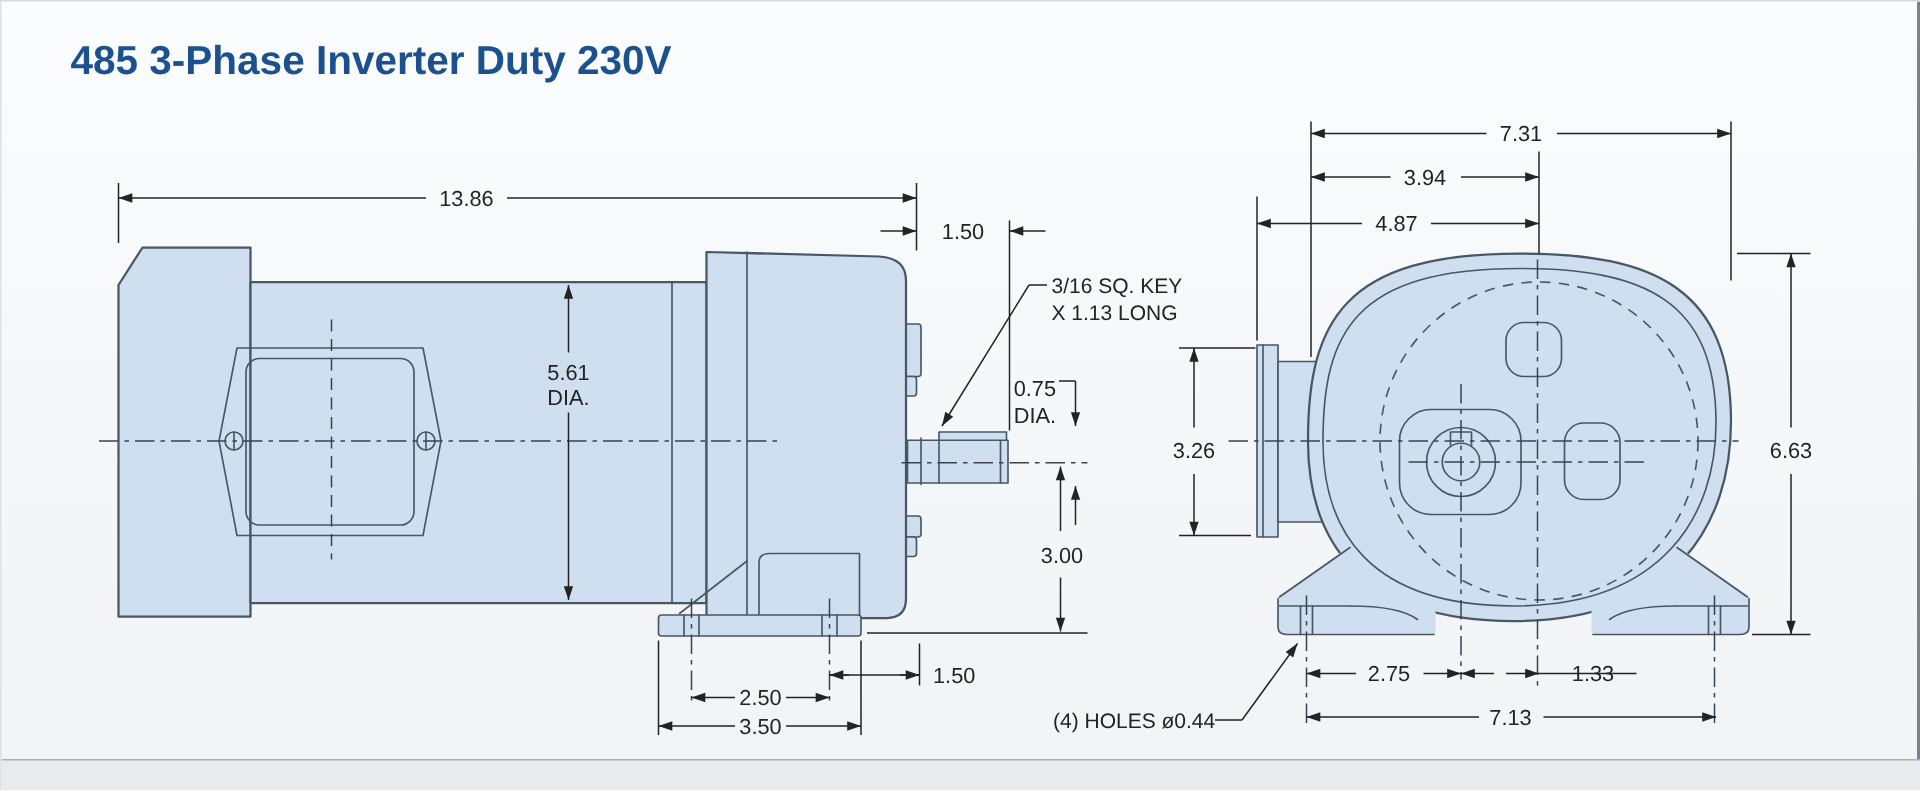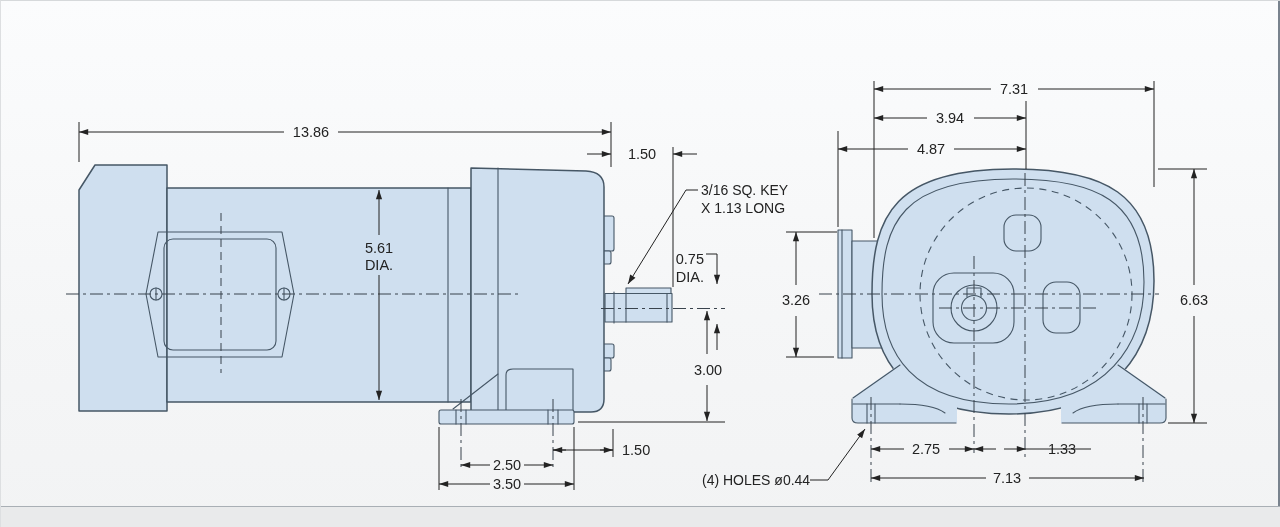--- a/index.html
+++ b/index.html
@@ -25,20 +25,21 @@
   .edge-thin{fill:none;stroke:#465766;stroke-width:1.1;stroke-linejoin:round;stroke-linecap:round;}
   .dashcircle{fill:none;stroke:#465766;stroke-width:1.1;stroke-dasharray:7 5.5;}
   .cl{fill:none;stroke:#39434d;stroke-width:1;stroke-dasharray:13 4 3 4;}
   .cl2{fill:none;stroke:#39434d;stroke-width:1;stroke-dasharray:8 5;}
   .dim{fill:none;stroke:#232323;stroke-width:1;}
 </style>
 </head>
 <body>
 
 <div class="page">
+  <h1 class="title">485 3-Phase Inverter Duty 230V</h1>
 
   <svg class="drawing" width="1280" height="527" viewBox="0 0 1280 527">
     <defs>
       <marker id="ar" markerWidth="11" markerHeight="9" refX="9.6" refY="4" orient="auto-start-reverse" markerUnits="userSpaceOnUse">
         <path d="M0.4,0.9 L9.6,4 L0.4,7.1 Z" fill="#232323"></path>
       </marker>
     </defs>
 
     <g>
 

